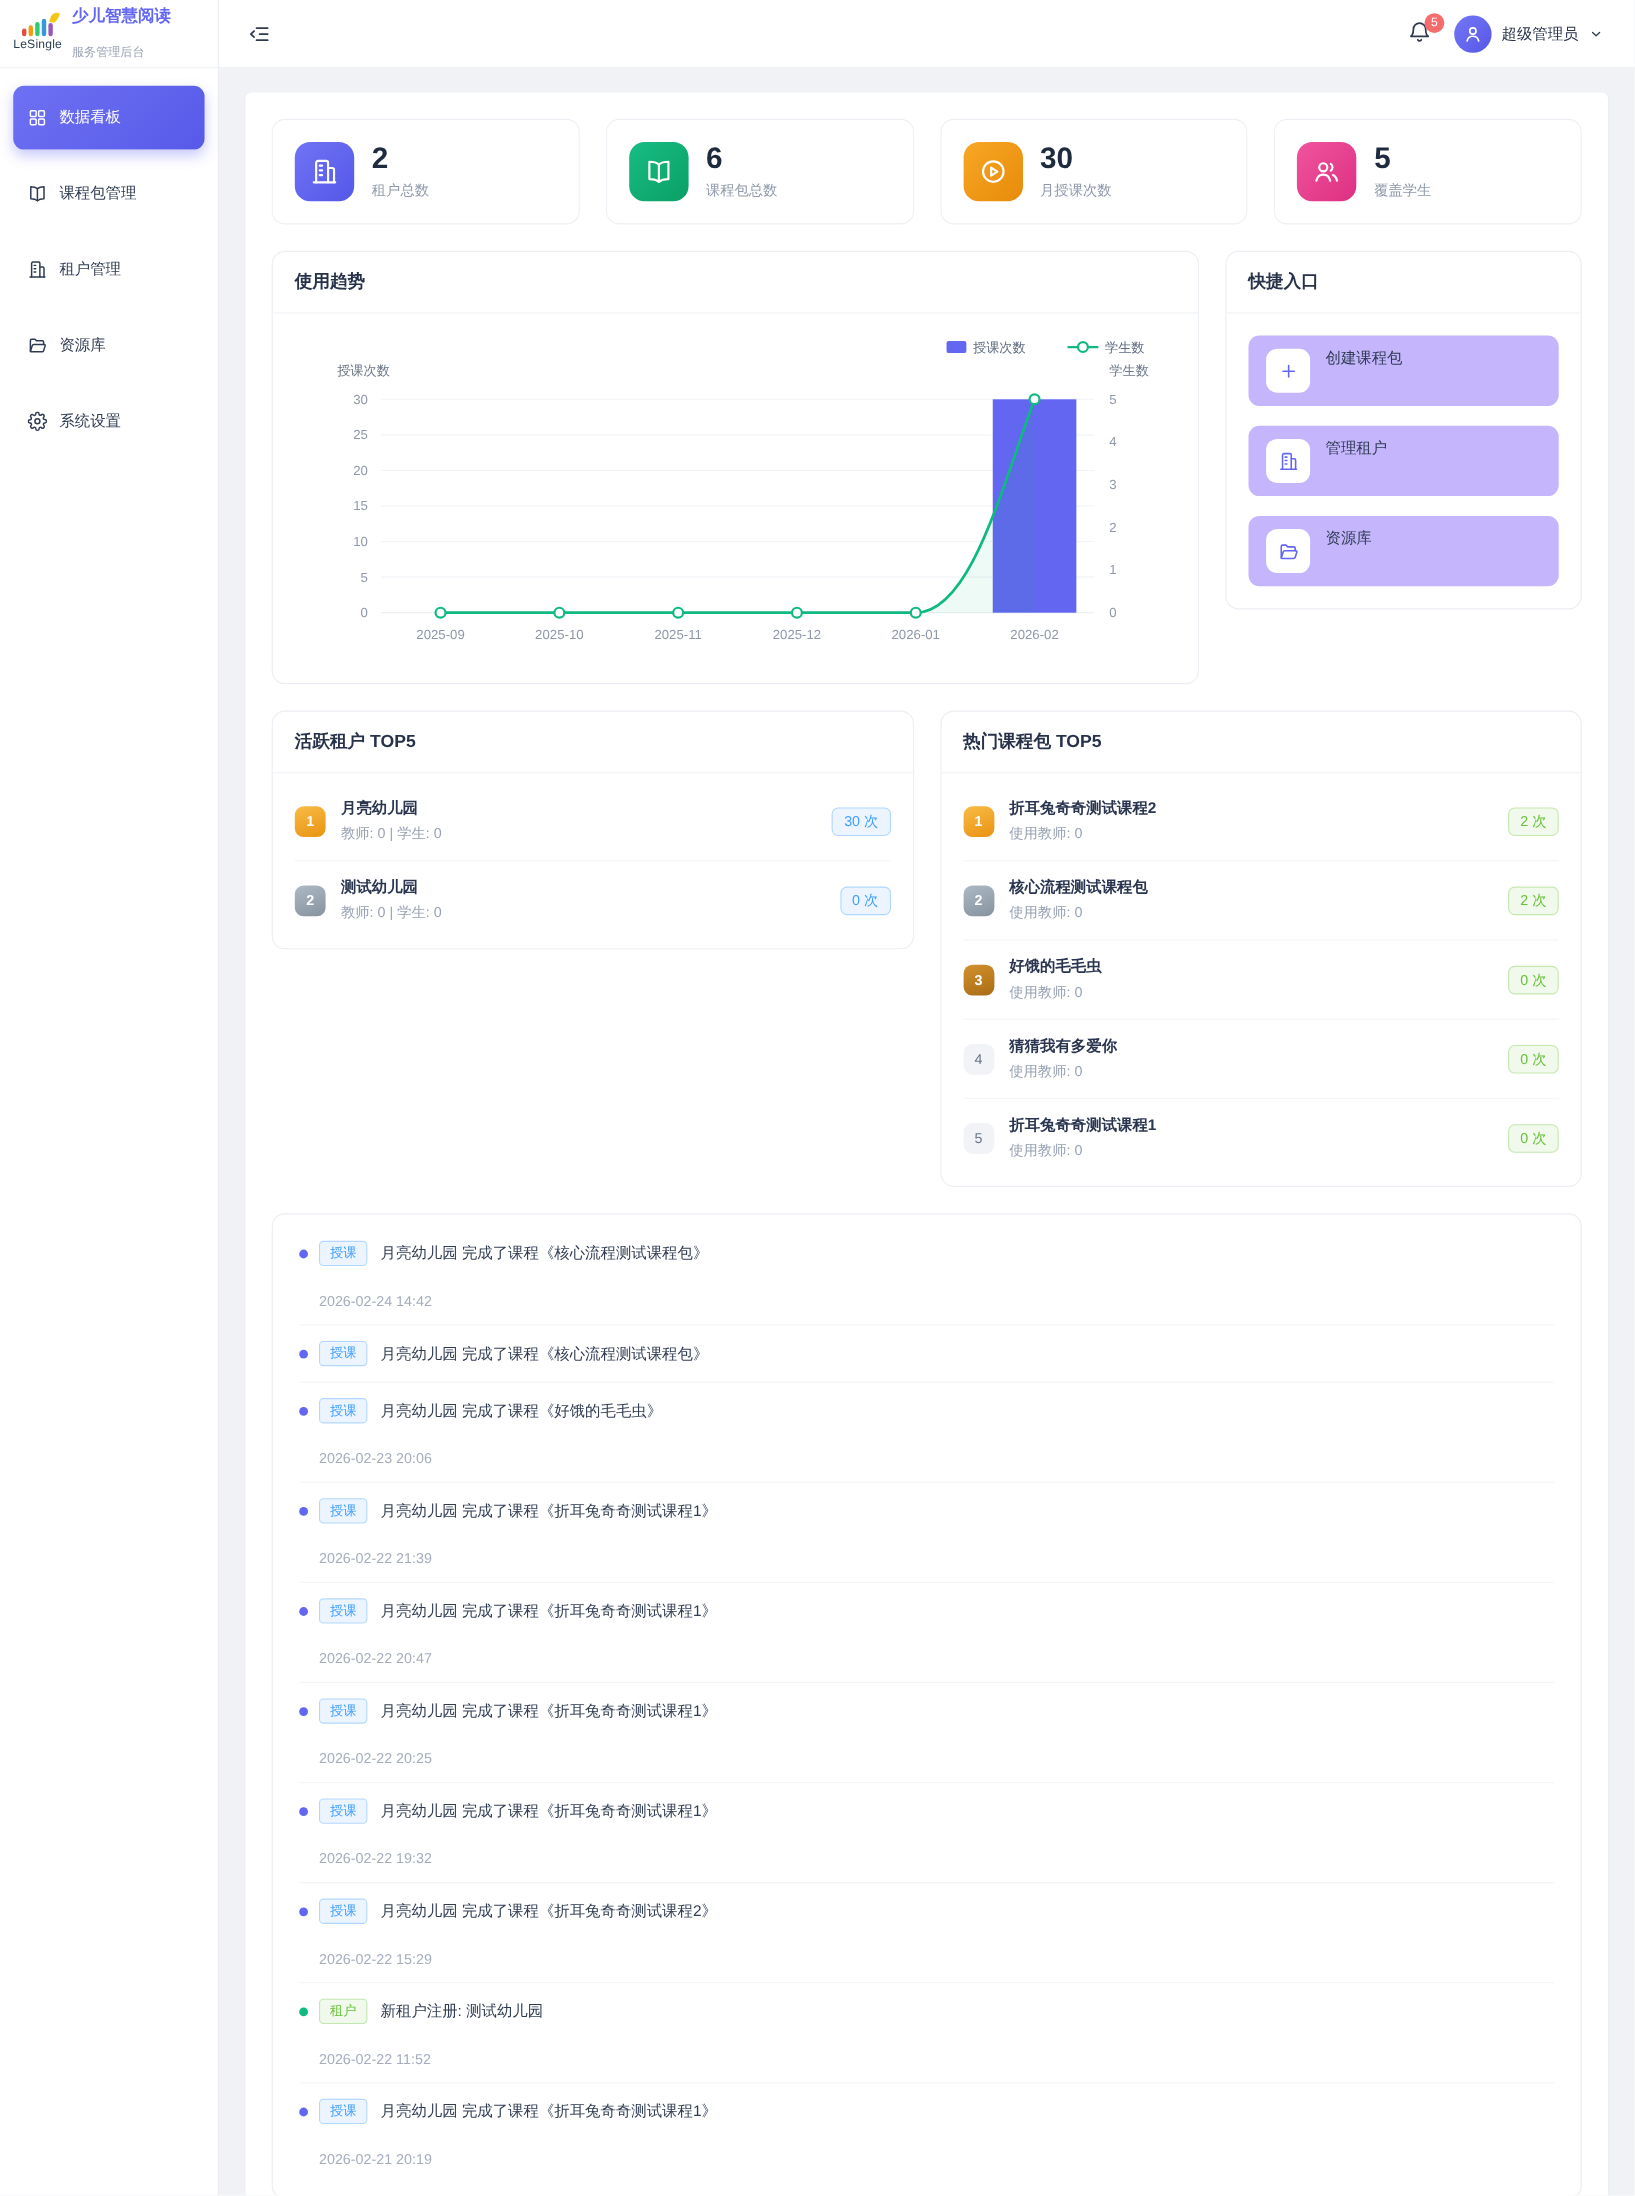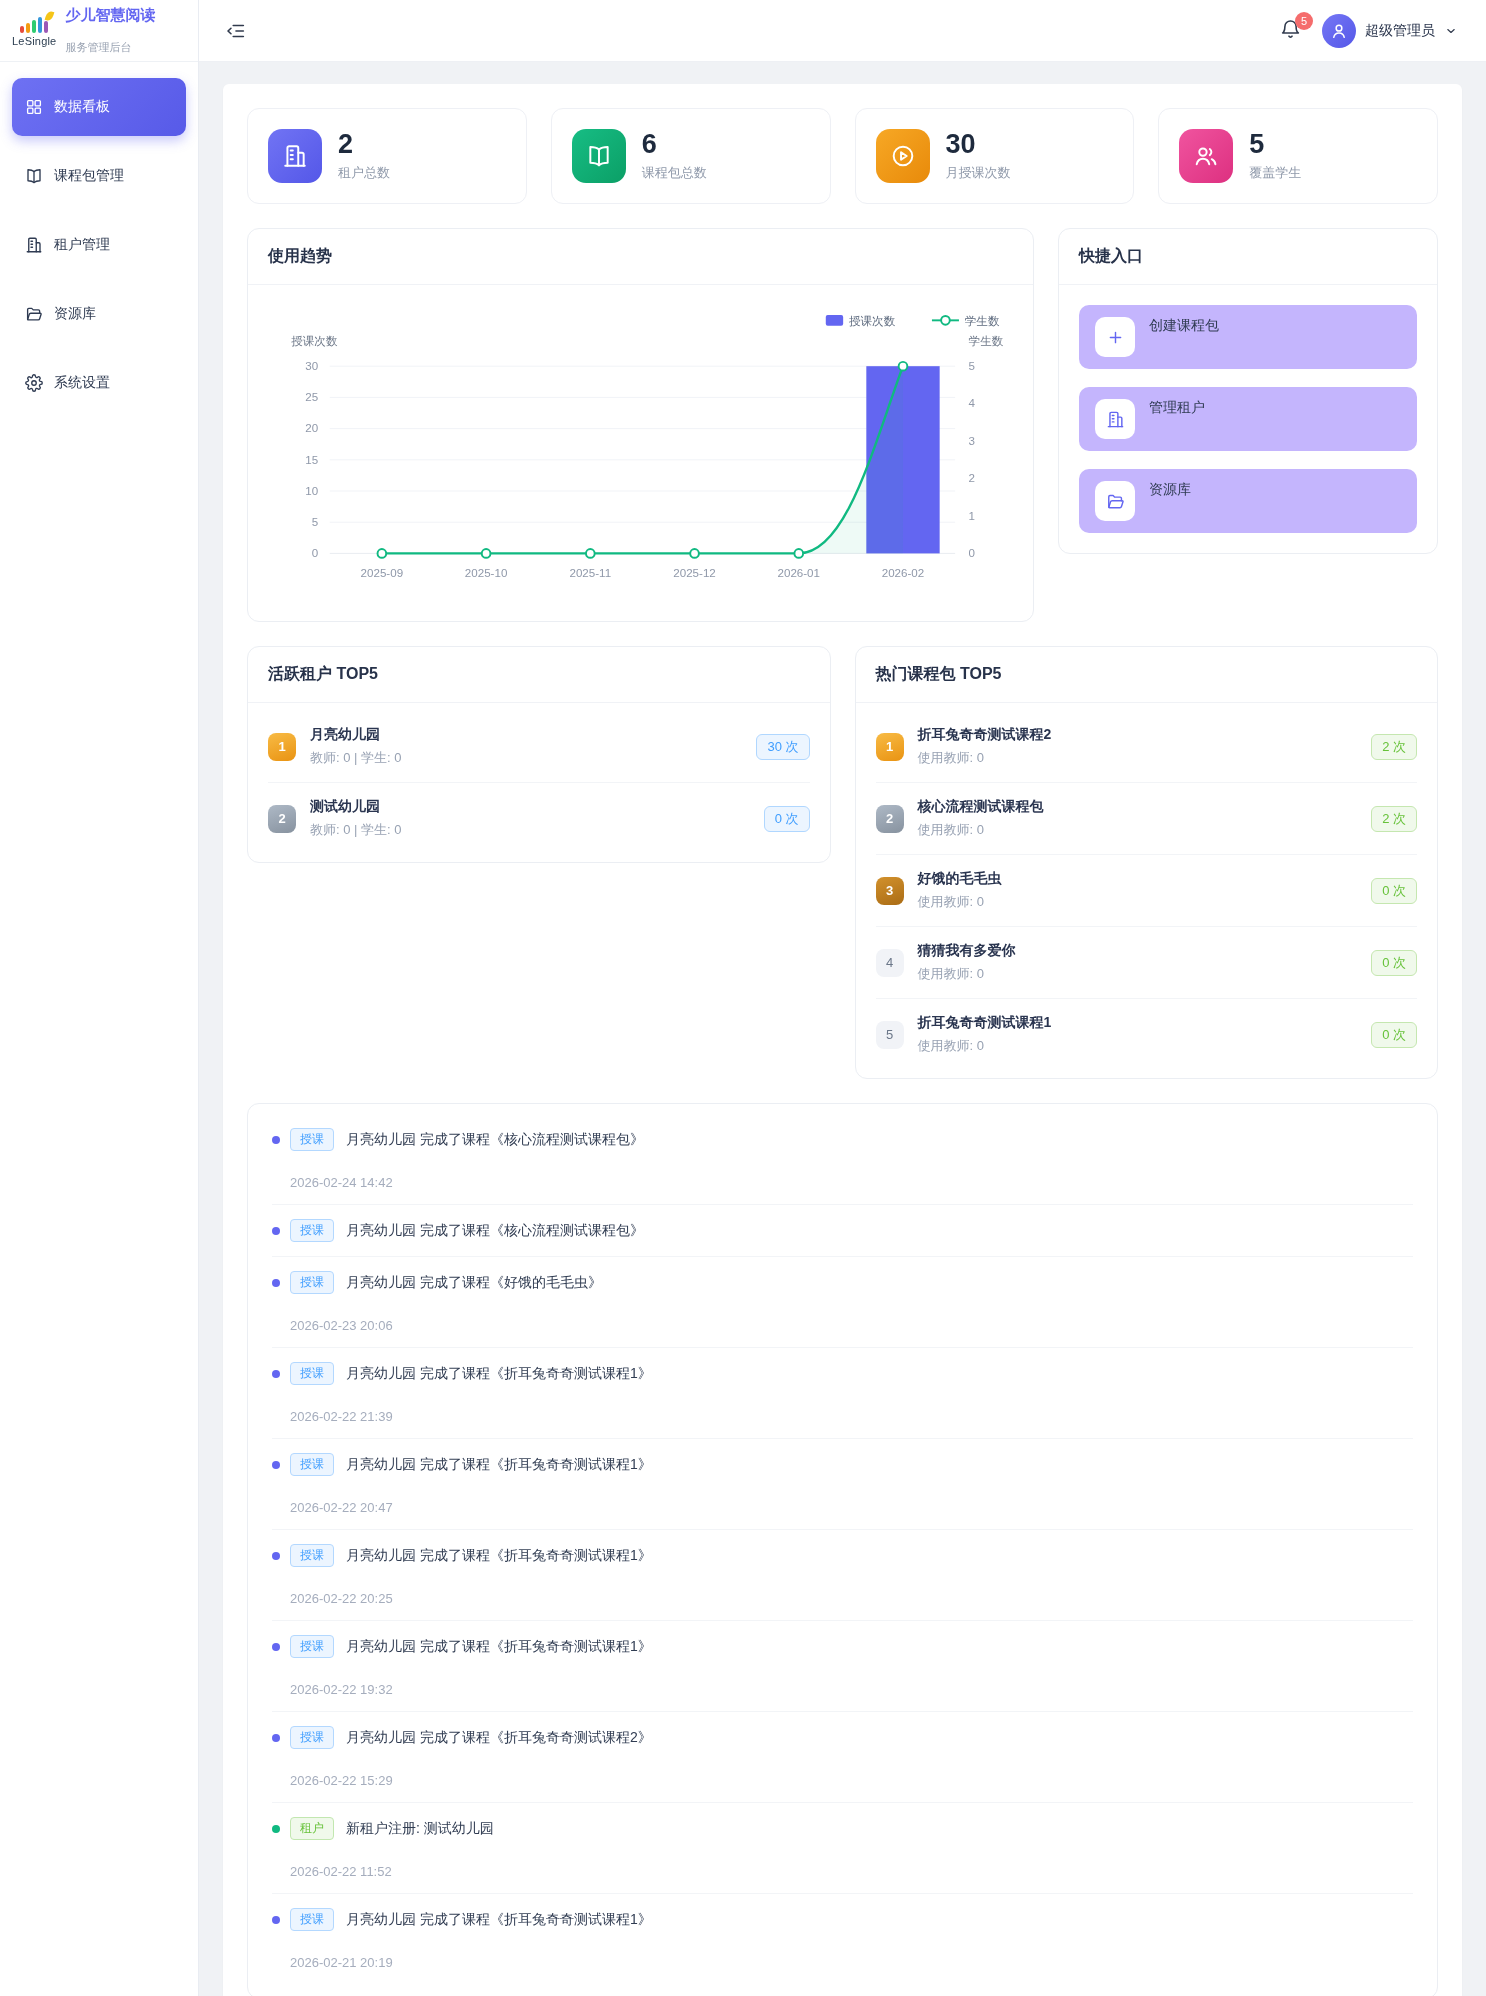--- a/index.html
+++ b/index.html
@@ -60,21 +60,21 @@
   .row2, .row3 { display:flex; gap:24px; margin-top:24px; align-items:flex-start; }
   .panel { border:1px solid #ebeef3; border-radius:12px; background:#fff; }
   .panel-head { padding:17px 20px; font-size:16px; font-weight:bold; color:#27324a; border-bottom:1px solid #f0f2f6; }
   .chart-panel { flex:1; min-width:0; }
   .chart-body { padding:14px 20px 12px; }
   .chart-body svg { display:block; width:100%; }
   .tick { font-size:12px; fill:#8f98a9; }
   .axis-title { font-size:12px; fill:#6b7687; }
   .legend-t { font-size:12px; fill:#5e6b7f; }
 
-  .quick-panel { width:380px; flex-shrink:0; }
+  .quick-panel { width:324px; flex-shrink:0; }
   .quick-body { padding:20px; display:flex; flex-direction:column; gap:18px; }
   .quick-item { background:#c4b5fd; border-radius:10px; padding:12px 16px; display:flex; align-items:flex-start; gap:14px; cursor:pointer; }
   .quick-icon { width:40px; height:40px; background:#fff; border-radius:10px; display:flex; align-items:center; justify-content:center; color:#6366f1; }
   .quick-icon svg { width:19px; height:19px; }
   .quick-label { font-size:14px; color:#2f3b52; }
 
   .top-panel { flex:1; min-width:0; }
   .top-body { padding:8px 20px; }
   .rank-item { display:flex; align-items:center; gap:14px; padding:15px 0; border-bottom:1px solid #f2f4f7; }
   .rank-item:last-child { border-bottom:none; }

